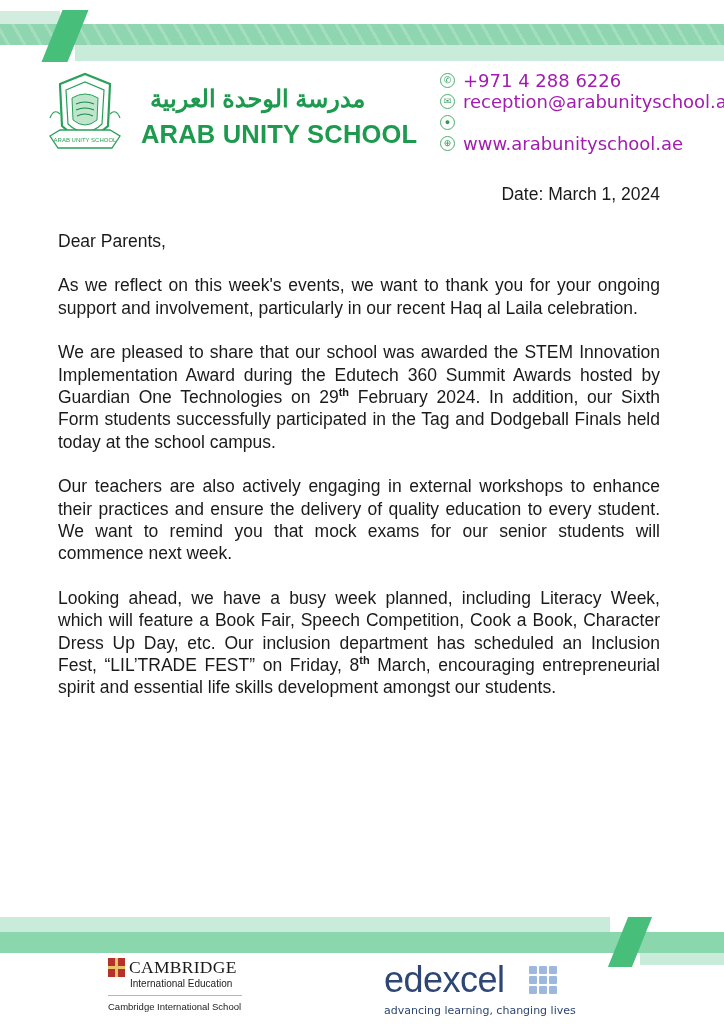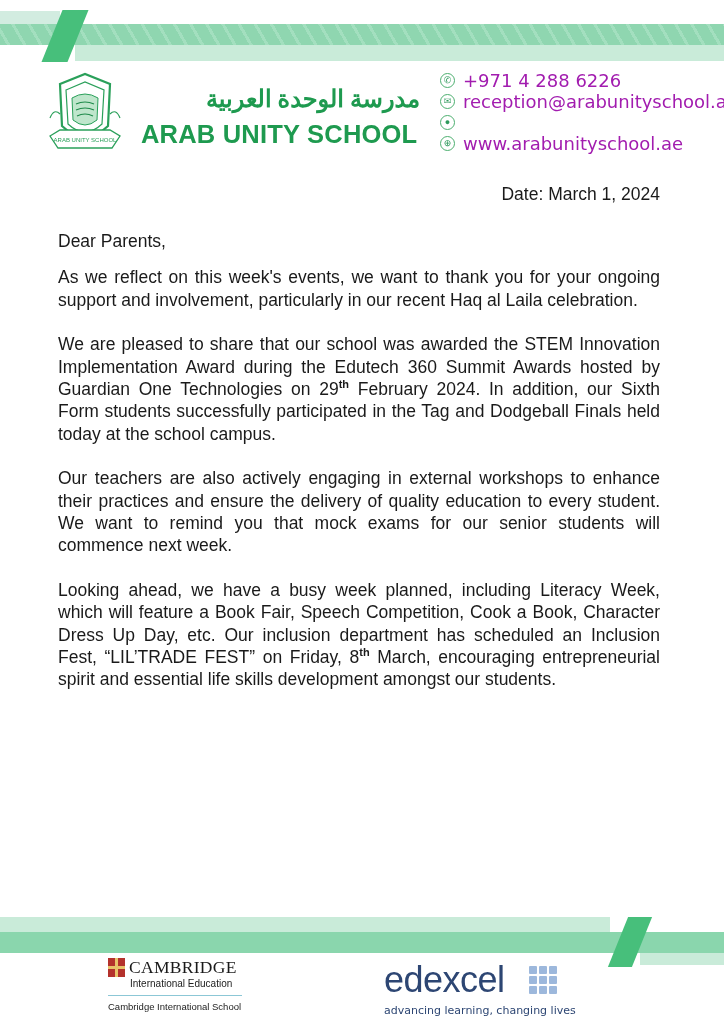--- a/index.html
+++ b/index.html
@@ -10,36 +10,36 @@
   .top-band { position: absolute; left: 0; top: 0; width: 724px; height: 64px; }
   .band-light-top { position: absolute; left: 0; top: 11px; width: 60px; height: 14px; background: #d2ece0; }
   .band-main-top { position: absolute; left: 0; top: 24px; width: 724px; height: 21px;
                    background: repeating-linear-gradient(60deg, #8fd6b0 0 6px, #a3dfbf 6px 9px, #8fd6b0 9px 14px); }
   .band-under-top { position: absolute; left: 75px; top: 45px; width: 649px; height: 16px; background: #c9ebd9; }
   .slash-top { position: absolute; left: 52px; top: 10px; width: 26px; height: 52px; background: #47bf7b;
                transform: skewX(-22deg); }
 
   
   .logo-crest { position: absolute; left: 46px; top: 70px; width: 78px; height: 88px; }
-  .arabic-name { position: absolute; left: 150px; top: 85px; width: 270px; text-align: right;
-                 color: #1e9a4f; font-family: Liberation Serif, serif; font-size: 24px; font-weight: bold; direction: rtl; }
+  .arabic-name { position: absolute; left: 150px; top: 85px; width: 270px; text-align: left;
+                 color: #1e9a4f; font-family: Liberation Sans, sans-serif; font-size: 24px; font-weight: bold; direction: rtl; }
   .school-name { position: absolute; left: 141px; top: 120px; color: #1e9a4f; font-size: 25.5px; font-weight: bold;
                  letter-spacing: 0.2px; }
 
   .contacts { position: absolute; left: 440px; top: 70px; }
   .contact-row { display: flex; align-items: center; height: 20px; margin-bottom: 1px; }
   .c-icon { width: 15px; height: 15px; border: 1.3px solid #4caf6f; border-radius: 50%; display: flex; align-items: center;
             justify-content: center; margin-right: 8px; color: #2e9a5c; font-size: 9px; box-sizing: border-box; }
   .c-text { color: #a21caf; font-family: "DejaVu Sans", sans-serif; font-size: 18px; }
 
   
   .date { position: absolute; right: 64px; top: 184px; font-size: 17.5px; }
   .letter { position: absolute; left: 58px; top: 230px; width: 602px; font-size: 17.5px; line-height: 22.3px; }
   .letter p { margin: 0 0 22.5px 0; text-align: justify; }
-  .letter p.salutation { margin-bottom: 14px; text-align: left; }
+  .letter p.salutation { margin-bottom: 22px; text-align: left; }
   sup { font-size: 11px; line-height: 0; vertical-align: super; font-weight: bold; }
 
   
   .foot-band { position: absolute; left: 0; top: 905px; width: 724px; height: 60px; }
   .fb-light { position: absolute; left: 0; top: 12px; width: 610px; height: 15px; background: #c9ebd9; }
   .fb-main { position: absolute; left: 0; top: 27px; width: 724px; height: 21px; background: #8ad6ad; }
   .fb-right { position: absolute; left: 640px; top: 48px; width: 84px; height: 12px; background: #c9ebd9; }
   .slash-foot { position: absolute; left: 618px; top: 12px; width: 24px; height: 50px; background: #47bf7b; transform: skewX(-22deg); }
 
   

